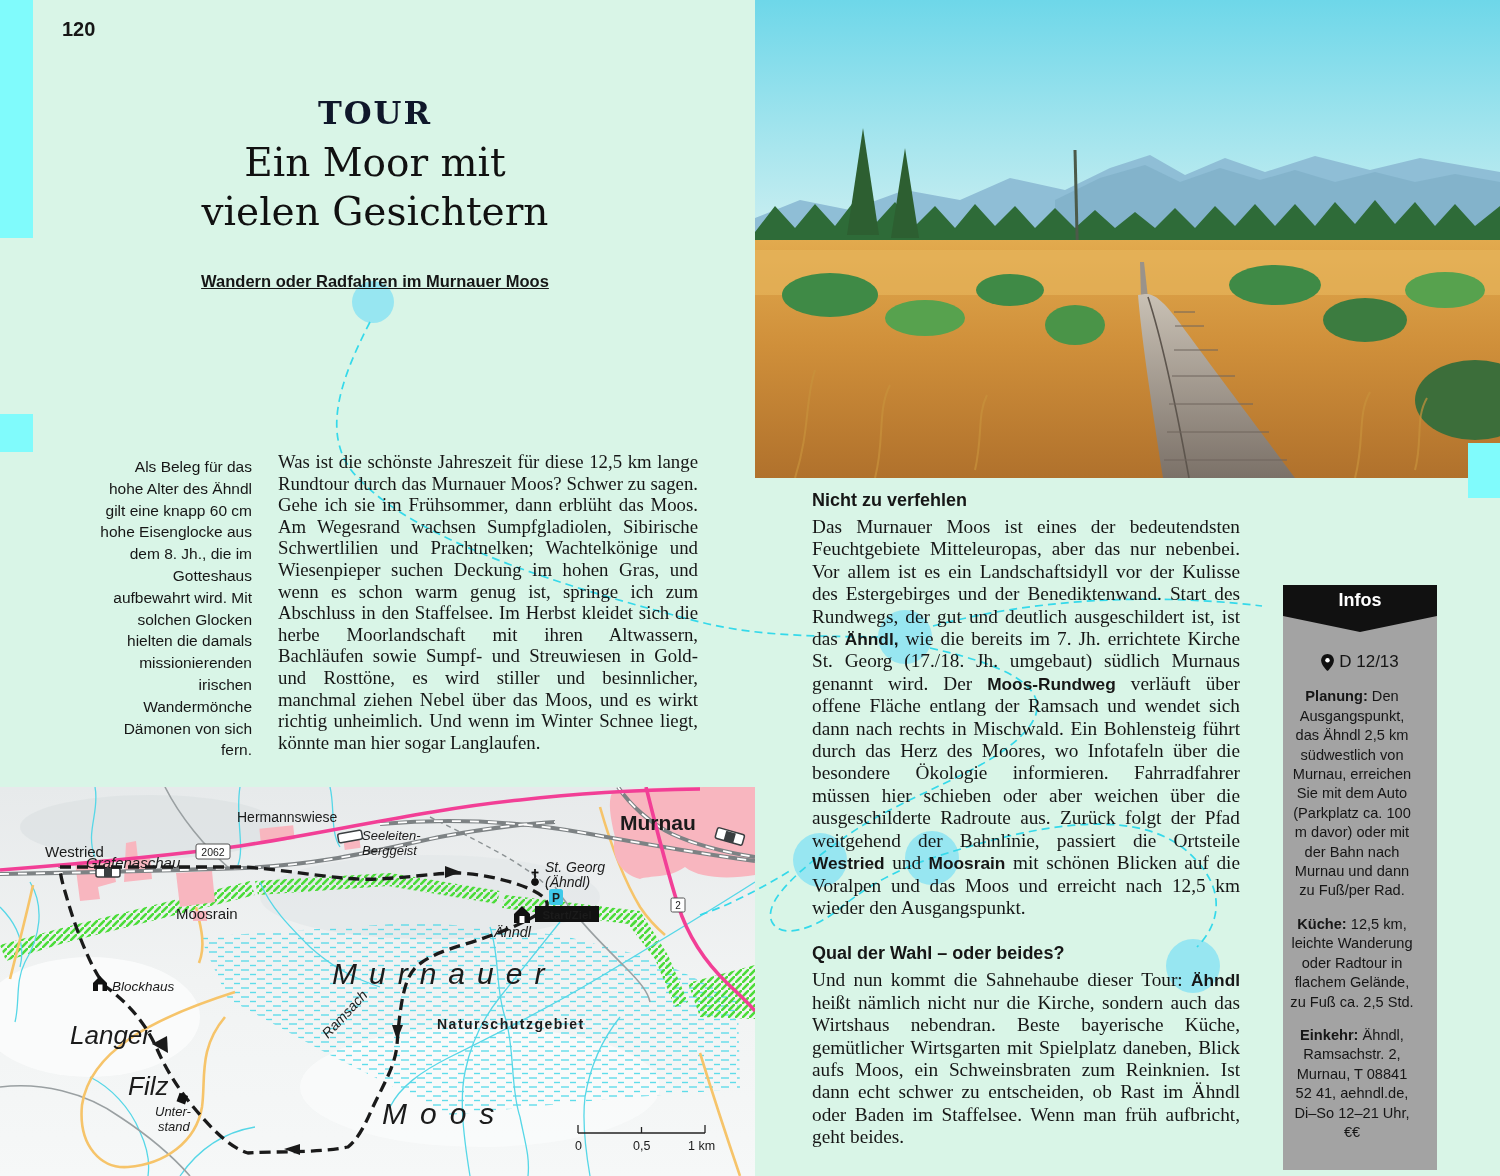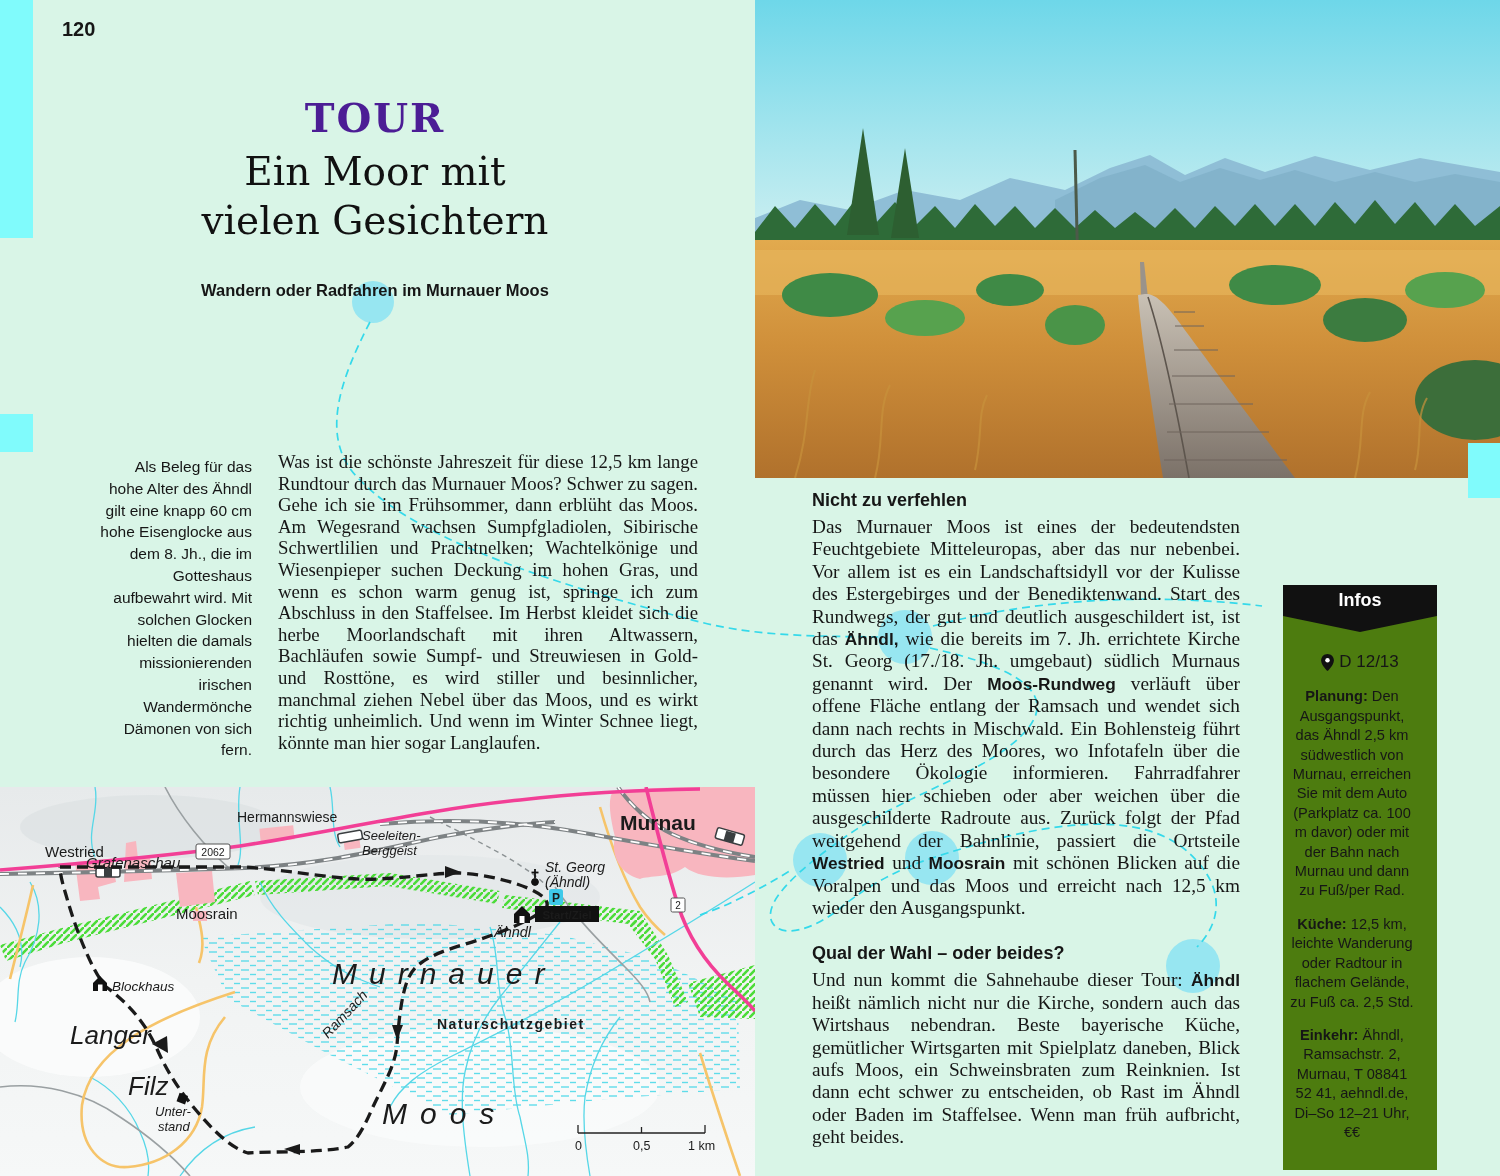--- a/index.html
+++ b/index.html
@@ -8,38 +8,38 @@
     background:#d9f5e7;font-family:"Liberation Sans",sans-serif;color:#161616;
   }
   .abs{position:absolute;}
   
   .edge{background:#80fbfc;z-index:6;}
   
   .pagenum{left:62px;top:18px;font-size:20px;font-weight:bold;z-index:5;}
   
   .header{left:85px;top:94px;width:580px;text-align:center;z-index:5;}
   .kicker{font-family:"DejaVu Serif","Liberation Serif",serif;font-weight:bold;
-          font-size:40px;letter-spacing:2px;color:#4c1d95;}
+          font-size:32px;letter-spacing:2px;color:#0f172a;}
   .title{font-family:"DejaVu Serif","Liberation Serif",serif;font-size:39px;line-height:49px;
          margin-top:6px;white-space:pre-line;color:#111;}
-  .subtitle{margin-top:36px;font-size:16.5px;font-weight:bold;}
+  .subtitle{margin-top:36px;font-size:16.5px;font-weight:bold;text-decoration:underline;}
   
   .sidebar{left:100px;top:456px;width:152px;text-align:right;
            font-size:15.5px;line-height:21.8px;z-index:5;}
   
   .intro{left:278px;top:451px;width:420px;font-family:"Liberation Serif",serif;
          font-size:18.8px;line-height:21.6px;text-align:justify;z-index:5;}
   
   .col2{left:812px;top:490px;width:428px;z-index:5;}
   .col2 h3{margin:0 0 5px 0;font-size:18px;font-weight:bold;font-family:"Liberation Sans",sans-serif;}
   .col2 .rich{margin:0 0 24px 0;font-family:"Liberation Serif",serif;
               font-size:19.3px;line-height:22.4px;text-align:justify;}
   .rich b{font-family:"Liberation Sans",sans-serif;font-weight:bold;font-size:17.3px;}
   
-  .infos{left:1283px;top:585px;width:154px;background:#4d7c0f;z-index:5;min-height:535px;}
+  .infos{left:1283px;top:585px;width:154px;background:#a3a3a3;z-index:5;min-height:535px;}
   .infos-head{background:#111;height:31px;display:flex;align-items:center;justify-content:center;}
   .infos-head span{color:#fff;font-weight:bold;font-size:18px;}
   .infos-chevron{height:16px;background:#111;clip-path:polygon(0 0,100% 0,50% 100%);}
   .infos-body{padding:18px 7px 14px 7px;text-align:center;font-size:14.6px;line-height:19.4px;}
   .gridref{display:flex;align-items:flex-end;justify-content:center;gap:5px;
            font-size:17px;margin:2px 0 16px 0;}
   .infos-body p{margin:0 16px 14px 0;}
   
   .photo{left:755px;top:0;z-index:1;}
   .mapwrap{left:0;top:787px;z-index:1;}

